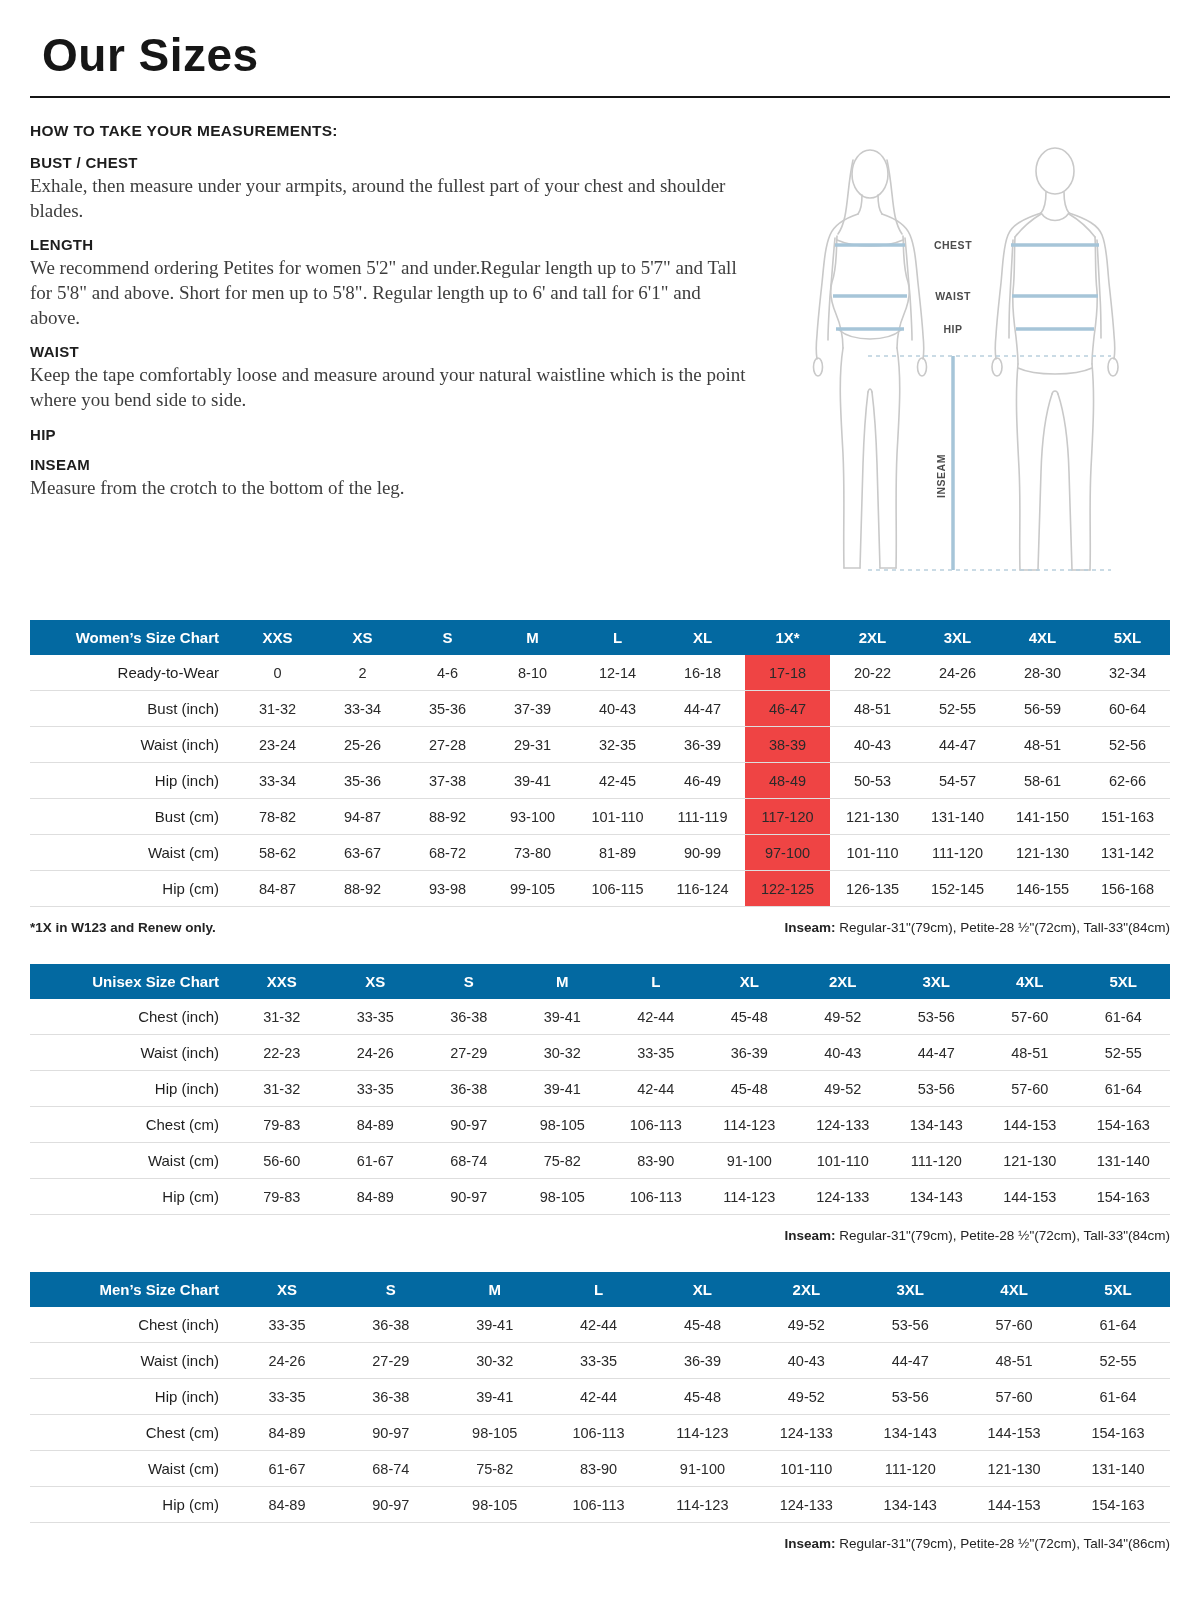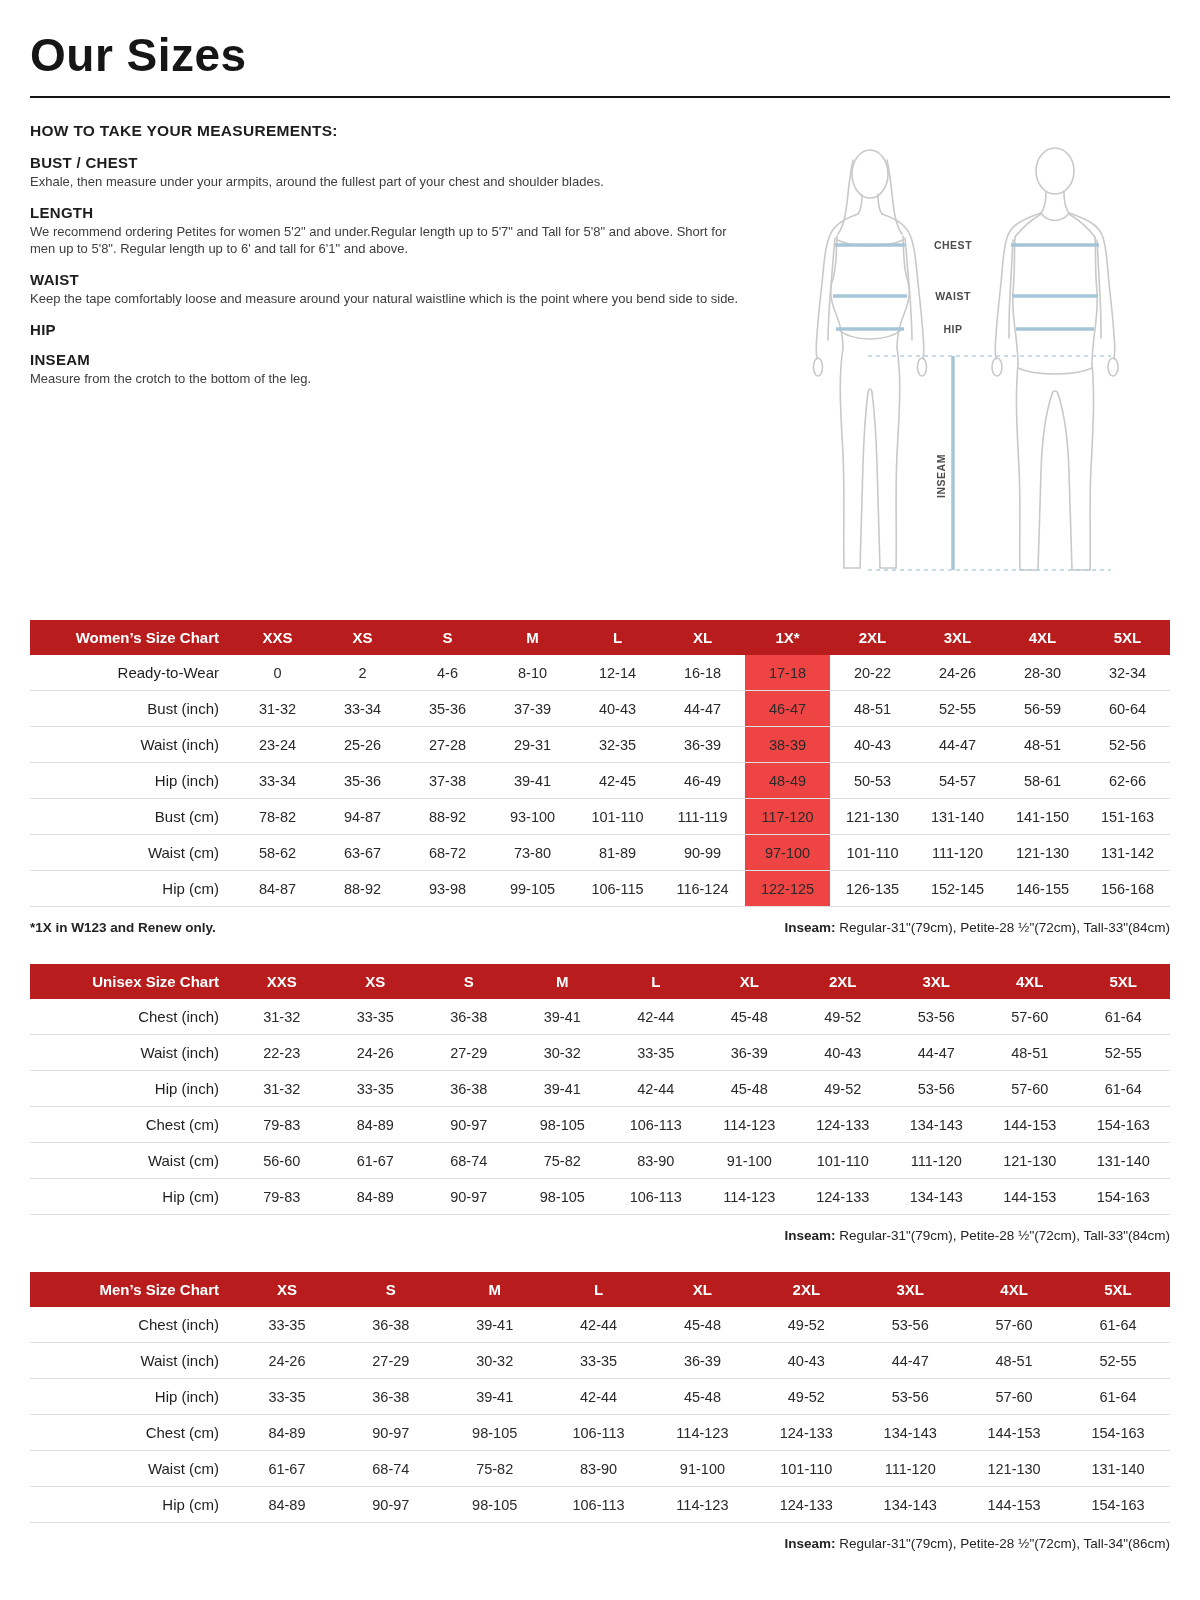--- a/index.html
+++ b/index.html
@@ -10,43 +10,43 @@
     color:#2e2e2e;
   }
   .page { padding:24px 30px 30px; }
 
   
   .page-title {
     font-size:46px;
     font-weight:800;
     color:#161616;
     letter-spacing:0.5px;
-    margin:4px 0 14px;
+    margin:4px 12px 14px;
   }
   .title-rule { border-bottom:2px solid #151515; margin-bottom:24px; }
 
   
   .intro { display:flex; gap:28px; align-items:flex-start;justify-content:center; }
   .instructions { flex:1; min-width:0; }
   .how-heading {
     font-size:15.5px; font-weight:700; color:#1d1d1d;
     letter-spacing:0.3px; margin-bottom:14px;
   }
   .m-section { margin-bottom:13px; }
   .m-title { font-size:15px; font-weight:700; color:#1d1d1d; letter-spacing:0.3px; margin-bottom:3px; }
-  .m-body { font-size:13px; line-height:1.3; color:#3d3d3d; max-width:730px; }
+  .m-body { font-size:19px; line-height:1.3; color:#3d3d3d; max-width:730px;font-family:Liberation Serif, serif; }
 
   .figures { width:395px; flex:0 0 auto; margin-top:2px; }
   .figures svg { display:block; }
 
   
   .table-block { margin-top:26px; }
   table.size-table { width:100%; border-collapse:collapse; table-layout:fixed; }
   table.size-table thead th {
-    background:#b91c1c; color:#ffffff;
+    background:#0369a1; color:#ffffff;
     font-size:15px; font-weight:700;
     padding:9px 4px; text-align:center;
   }
   table.size-table thead th.label-col { width:205px; text-align:right; padding-right:16px; }
   table.size-table tbody th {
     text-align:right; font-weight:400; color:#1e1e1e;
     font-size:15px; padding:9px 16px 9px 4px;
     border-bottom:1px solid #dedede;
   }
   table.size-table tbody td {

